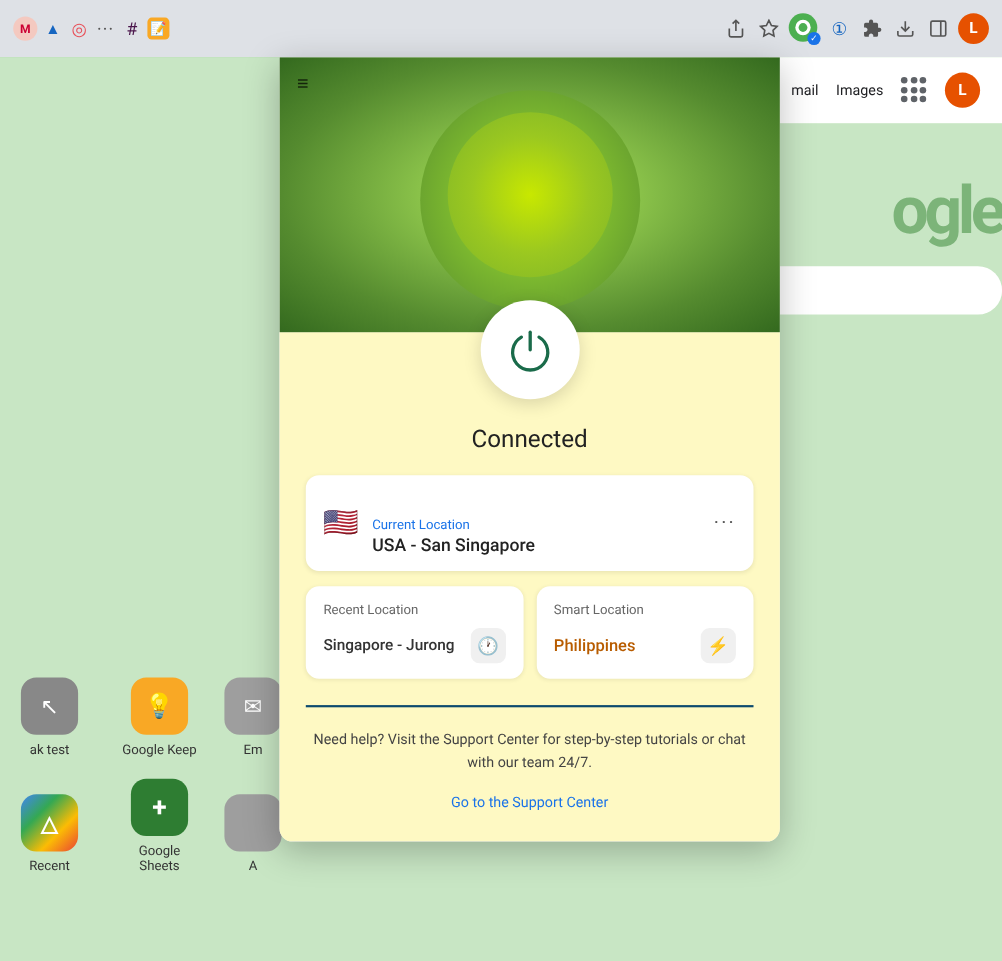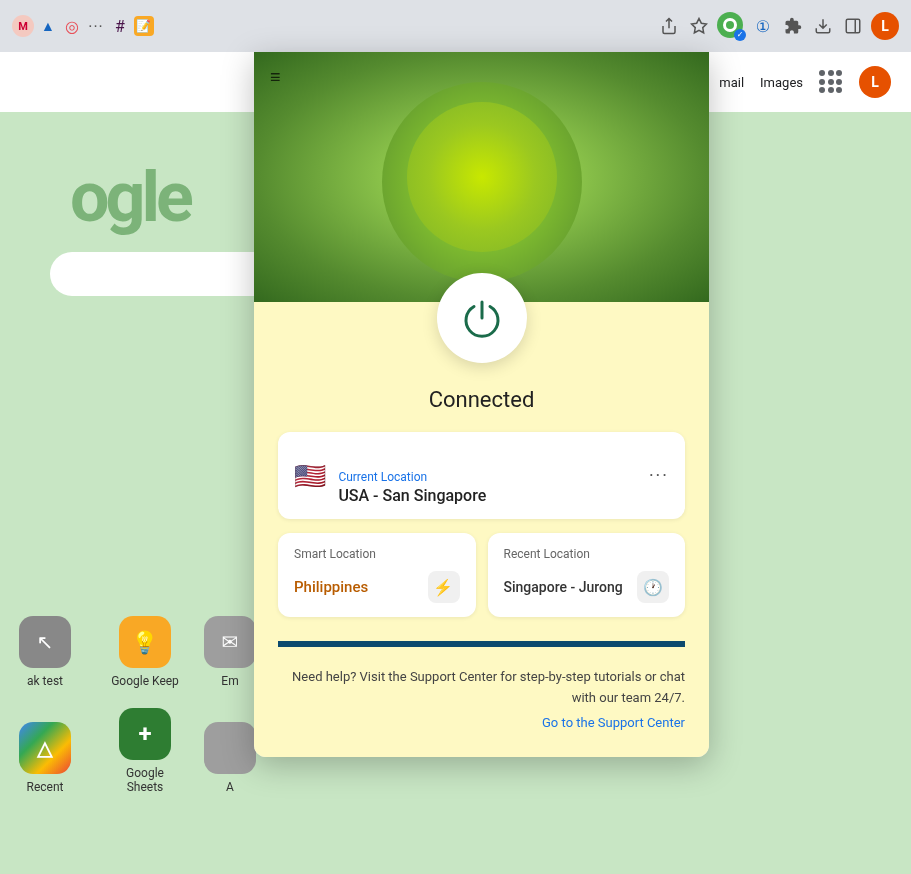--- a/index.html
+++ b/index.html
@@ -62,20 +62,21 @@
     
     .google-bg {
       position: absolute;
       top: 52px;
       left: 0;
       width: 911px;
       height: 822px;
       background: #c8e6c4;
       display: flex;
       flex-direction: column;
+      align-items: flex-end;
     }
 
     
     .google-nav {
       height: 60px;
       background: white;
       display: flex;
       align-items: center;
       justify-content: flex-end;
       padding: 0 20px;
@@ -107,21 +108,21 @@
       border-radius: 50%;
       display: flex;
       align-items: center;
       justify-content: center;
       color: white;
       font-weight: bold;
       font-size: 14px;
       cursor: pointer;
     }
     .google-logo {
-      font-size: 70px;
+      font-size: 60px;
       font-weight: 700;
       color: #5c9e5a;
       letter-spacing: -4px;
       line-height: 1;
       opacity: 0.7;
     }
 
     
     .google-search-bar {
       width: 500px;
@@ -326,35 +327,35 @@
       background: #f0f0f0;
       display: flex;
       align-items: center;
       justify-content: center;
       font-size: 16px;
       color: #555;
     }
 
     
     .vpn-support {
-      text-align: right;
-      border-top: 6px solid #0c4a6e;
+      text-align: center;
+      border-top: 2px solid #0c4a6e;
       padding-top: 20px;
       line-height: 1.6;
     }
     .vpn-support-text {
       font-size: 13px;
       color: #444;
     }
     .vpn-support-link {
       color: #1a73e8;
       font-size: 13px;
       cursor: pointer;
       display: block;
-      margin-top: 4px;
+      margin-top: 16px;
     }
 
     
     .ext-icon {
       width: 20px;
       height: 20px;
       display: flex;
       align-items: center;
       justify-content: center;
       font-size: 13px;
@@ -524,34 +525,34 @@
       <div class="vpn-location-info">
         <div class="vpn-location-label">Current Location</div>
         <div class="vpn-location-name">USA - San Singapore</div>
       </div>
       <div class="vpn-more-btn">···</div>
     </div>
 
     <div class="vpn-cards-row">
 
       <div class="vpn-small-card">
+        <div class="vpn-card-label">Recent Location</div>
+        <div class="vpn-card-content">
+          <span class="vpn-card-name-gray">Singapore - Jurong</span>
+          <div class="vpn-card-icon">🕐</div>
+        </div>
+      </div>
+
+      <div class="vpn-small-card">
         <div class="vpn-card-label">Smart Location</div>
         <div class="vpn-card-content">
           <span class="vpn-card-name">Philippines</span>
           <div class="vpn-card-icon">⚡</div>
         </div>
       </div>
-
-      <div class="vpn-small-card">
-        <div class="vpn-card-label">Recent Location</div>
-        <div class="vpn-card-content">
-          <span class="vpn-card-name-gray">Singapore - Jurong</span>
-          <div class="vpn-card-icon">🕐</div>
-        </div>
-      </div>
     </div>
 
     <div class="vpn-support">
       <p class="vpn-support-text">Need help? Visit the Support Center for step-by-step tutorials or chat with our team 24/7.</p>
       <a class="vpn-support-link">Go to the Support Center</a>
     </div>
   </div>
 </div>
 
 </body></html>

